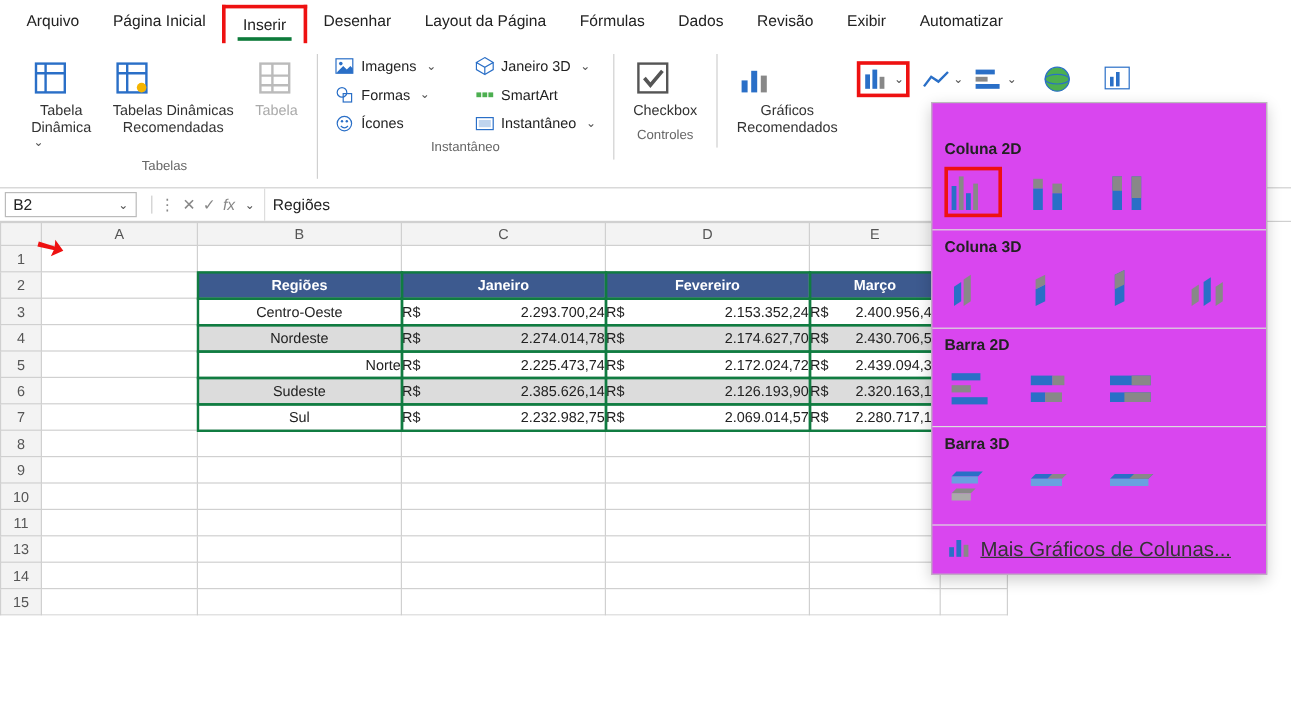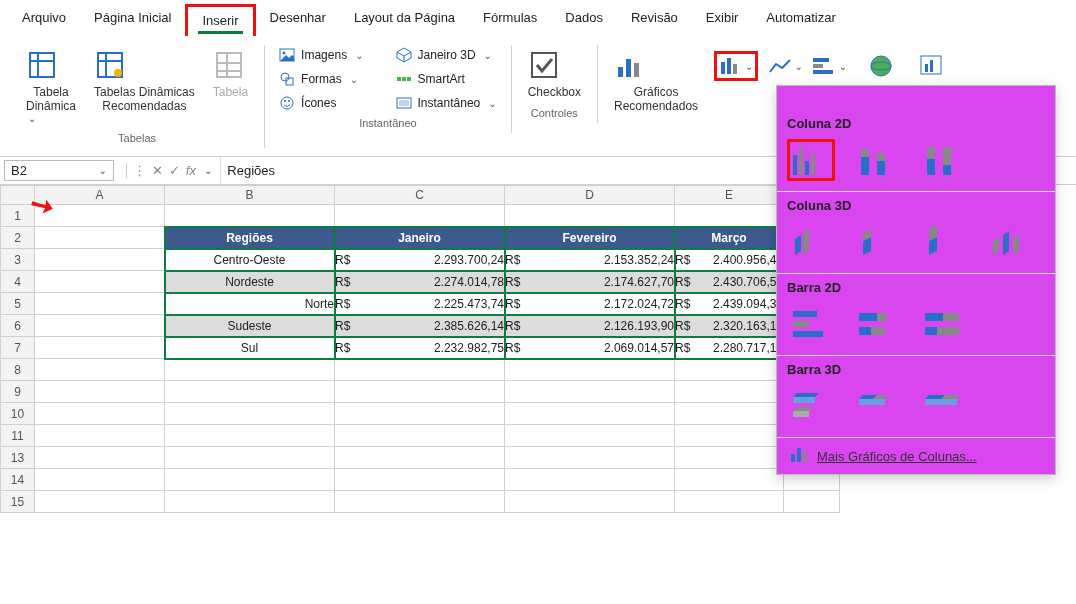--- a/index.html
+++ b/index.html
@@ -60,21 +60,21 @@
 .rs { width:38px; text-align:left; }
 .rv { flex:1; text-align:right; }
 
 
 .dropdown { position:absolute; top:48px; right:20px; width:280px; background:#d946ef; border:1px solid #bbb; box-shadow:0 4px 12px rgba(0,0,0,0.2); padding:24px 10px 4px; z-index:10;}
 .dropdown h4 { margin:6px 0 8px; font-size:13px; }
 .dd-row { display:flex; gap:18px; margin-bottom:10px; flex-wrap:wrap;}
 .dd-item { width:48px; height:42px; display:flex; align-items:center; justify-content:center; cursor:pointer;}
 .dd-item.hl { border:3px solid #e11; }
 .dd-divider { border-top:1px solid #ddd; margin:4px -10px;}
-.dd-more { display:flex; align-items:center; gap:8px; padding:6px 2px; font-size:13px; color:#333; cursor:pointer;}
+.dd-more { display:flex; align-items:center; gap:8px; padding:6px 2px; font-size:17px; color:#333; cursor:pointer;}
 .dd-more span.u { text-decoration:underline;}
 
 
 svg { display:block; }
 </style>
 </head>
 <body>
 
 <div class="menubar">
   <div class="item">Arquivo</div>

